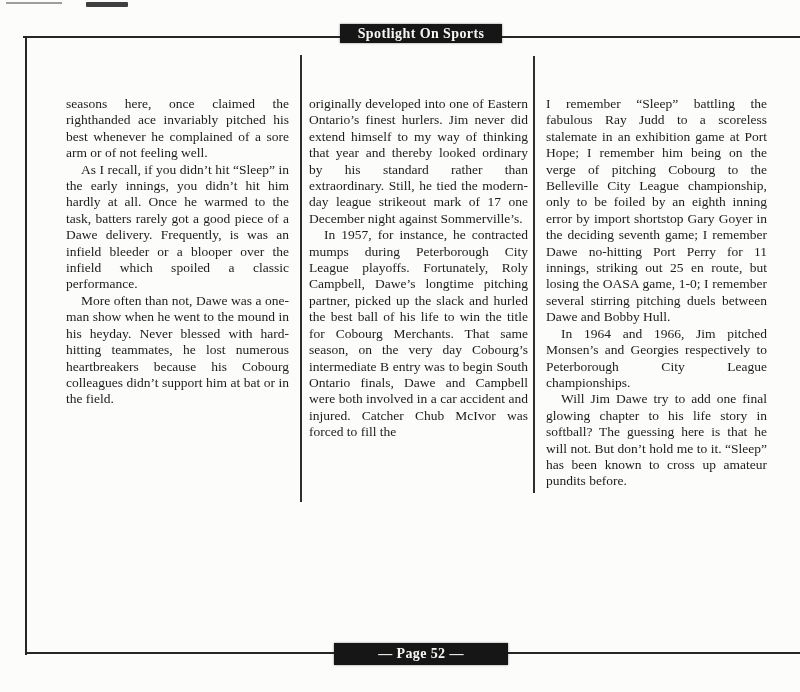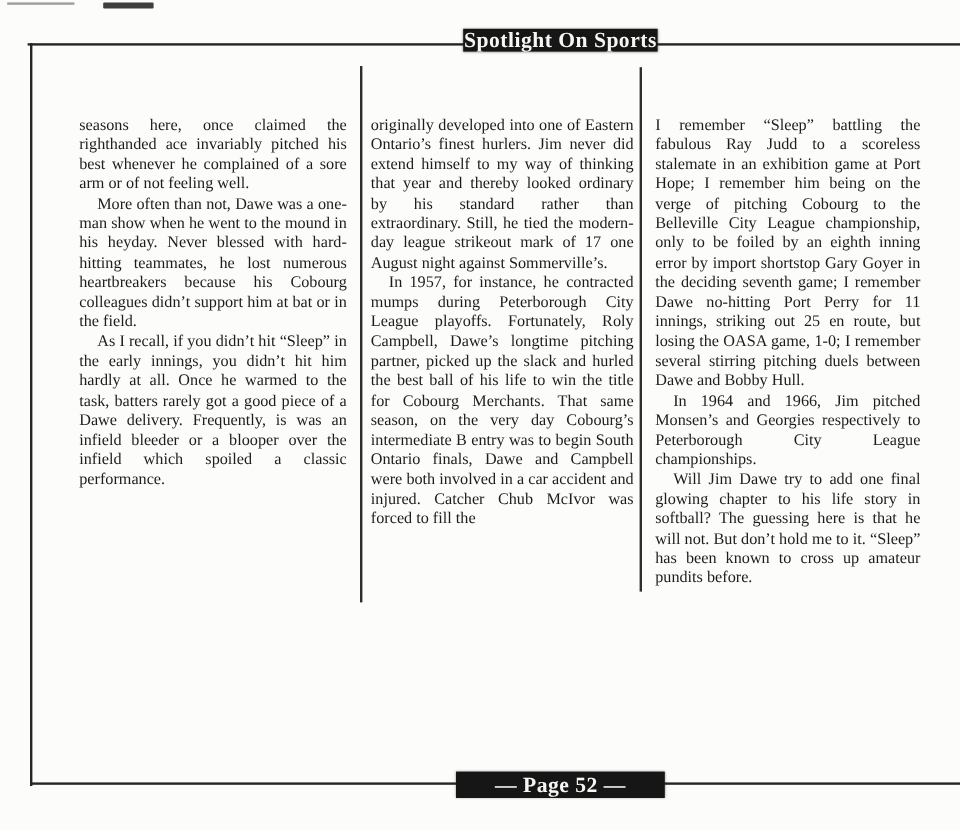--- a/index.html
+++ b/index.html
@@ -28,24 +28,23 @@
   .border-bottom { position: absolute; left: 26px;  top: 652px; width: 774px; height: 2px; background: #262626; }
   
   .banner {
     position: absolute;
     background: #161616;
     color: #f6f6f2;
     display: flex;
     align-items: center;
     justify-content: center;
     font-weight: bold;
-    font-size: 18px;
+    font-size: 14px;
     letter-spacing: 0.4px;
     box-shadow: 0 0 2px rgba(40,40,40,.55);
-    margin-left: 46px;
   }
   .header-banner { left: 340px; top: 24px;  width: 162px; height: 19px; }
   .footer-banner { left: 334px; top: 643px; width: 174px; height: 22px; text-align: center; }
   
   .col {
     position: absolute;
     top: 56px;
     font-size: 13.5px;
     line-height: 16.4px;
     text-align: justify;
@@ -72,28 +71,28 @@
   <div class="border-top"></div>
   <div class="border-left"></div>
   <div class="border-bottom"></div>
 
   <div class="banner header-banner">
     <span>Spotlight On Sports</span>
   </div>
 
   <div class="col col-1">
     <p>seasons here, once claimed the righthanded ace invariably pitched his best whenever he complained of a sore arm or of not feeling well.</p>
+    <p>As I recall, if you didn’t hit “Sleep” in the early innings, you didn’t hit him hardly at all. Once he warmed to the task, batters rarely got a good piece of a Dawe delivery. Frequently, is was an infield bleeder or a blooper over the infield which spoiled a classic performance.</p>
     <p>More often than not, Dawe was a one-man show when he went to the mound in his heyday. Never blessed with hard-hitting teammates, he lost numerous heartbreakers because his Cobourg colleagues didn’t support him at bat or in the field.</p>
-    <p>As I recall, if you didn’t hit “Sleep” in the early innings, you didn’t hit him hardly at all. Once he warmed to the task, batters rarely got a good piece of a Dawe delivery. Frequently, is was an infield bleeder or a blooper over the infield which spoiled a classic performance.</p>
   </div>
 
   <div class="divider divider-1"></div>
 
   <div class="col col-2">
-    <p>originally developed into one of Eastern Ontario’s finest hurlers. Jim never did extend himself to my way of thinking that year and thereby looked ordinary by his standard rather than extraordinary. Still, he tied the modern-day league strikeout mark of 17 one August night against Sommerville’s.</p>
+    <p>originally developed into one of Eastern Ontario’s finest hurlers. Jim never did extend himself to my way of thinking that year and thereby looked ordinary by his standard rather than extraordinary. Still, he tied the modern-day league strikeout mark of 17 one December night against Sommerville’s.</p>
     <p>In 1957, for instance, he contracted mumps during Peterborough City League playoffs. Fortunately, Roly Campbell, Dawe’s longtime pitching partner, picked up the slack and hurled the best ball of his life to win the title for Cobourg Merchants. That same season, on the very day Cobourg’s intermediate B entry was to begin South Ontario finals, Dawe and Campbell were both involved in a car accident and injured. Catcher Chub McIvor was forced to fill the</p>
   </div>
 
   <div class="divider divider-2"></div>
 
   <div class="col col-3">
     <p>I remember “Sleep” battling the fabulous Ray Judd to a scoreless stalemate in an exhibition game at Port Hope; I remember him being on the verge of pitching Cobourg to the Belleville City League championship, only to be foiled by an eighth inning error by import shortstop Gary Goyer in the deciding seventh game; I remember Dawe no-hitting Port Perry for 11 innings, striking out 25 en route, but losing the OASA game, 1-0; I remember several stirring pitching duels between Dawe and Bobby Hull.</p>
     <p>In 1964 and 1966, Jim pitched Monsen’s and Georgies respectively to Peterborough City League championships.</p>
     <p>Will Jim Dawe try to add one final glowing chapter to his life story in softball? The guessing here is that he will not. But don’t hold me to it. “Sleep” has been known to cross up amateur pundits before.</p>
   </div>

